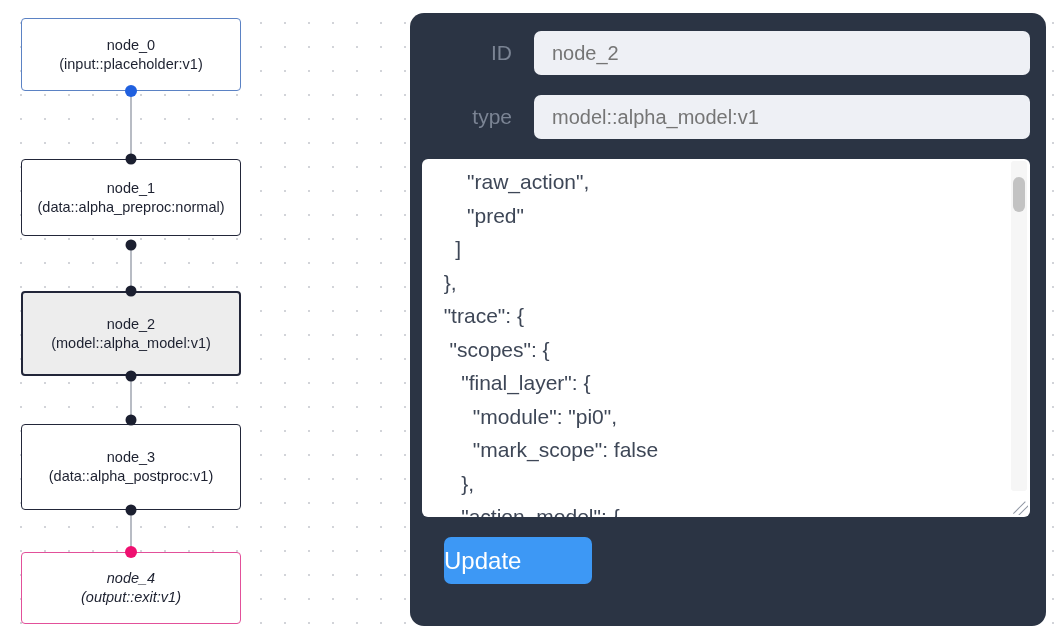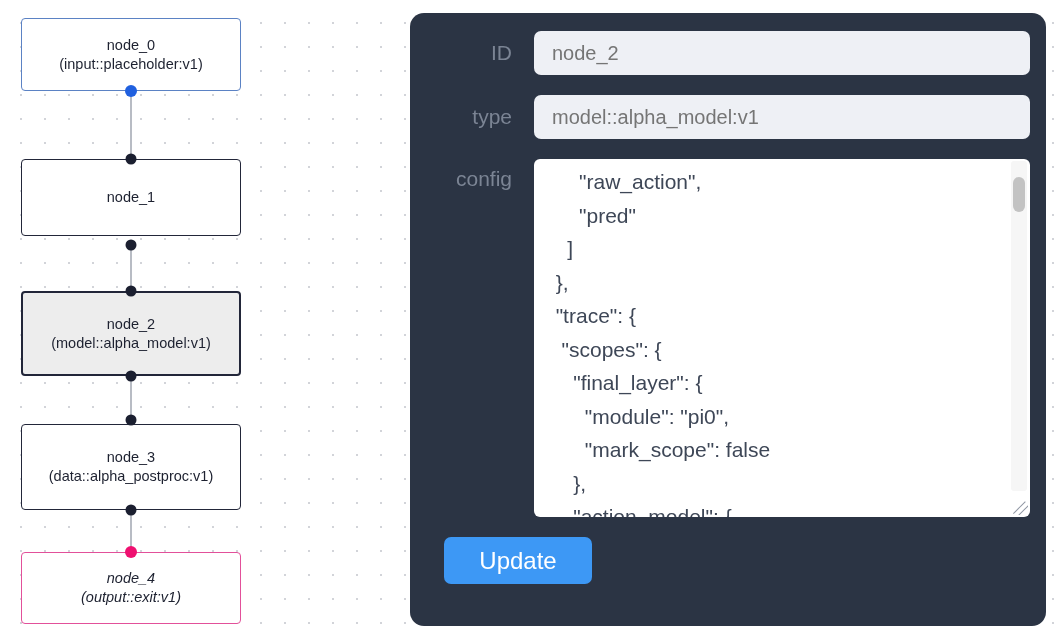--- a/index.html
+++ b/index.html
@@ -216,21 +216,21 @@
     margin-left: 22px;
     width: 148px;
     height: 47px;
     background: #3d98f5;
     border: none;
     border-radius: 7px;
     color: #ffffff;
     font-family: "Liberation Sans", sans-serif;
     font-size: 24px;
     cursor: pointer;
-    text-align: center;
+    text-align: left;
     line-height: 47px;
     padding: 0;
   }
 </style>
 </head>
 <body>
 
 <div id="flow-canvas">
 
   <div class="edge-line" style="top:91px;height:68px;"></div>
@@ -239,20 +239,21 @@
   <div class="edge-line" style="top:510px;height:42px;"></div>
 
   <div class="node is-input" style="top:18px;height:73px;">
     <div class="node-title">node_0</div>
     <div class="node-sub">(input::placeholder:v1)</div>
   </div>
   <div class="handle handle-blue" style="top:91px;"></div>
 
   <div class="node" style="top:159px;height:77px;">
     <div class="node-title">node_1</div>
+    <div class="node-sub">(data::alpha_preproc:normal)</div>
   </div>
   <div class="handle" style="top:159px;"></div>
   <div class="handle" style="top:245px;"></div>
 
   <div class="node is-selected" style="top:291px;height:85px;">
     <div class="node-title">node_2</div>
     <div class="node-sub">(model::alpha_model:v1)</div>
   </div>
   <div class="handle" style="top:291px;"></div>
   <div class="handle" style="top:376px;"></div>
@@ -278,21 +279,20 @@
     <div class="field-label">ID</div>
     <input class="field-input" type="text" placeholder="node_2" style="">
   </div>
 
   <div class="field-row">
     <div class="field-label">type</div>
     <input class="field-input" type="text" placeholder="model::alpha_model:v1" style="">
   </div>
 
   <div class="field-row config-row">
-    <div class="field-label">config</div>
     <div class="textarea-wrap">
       <textarea class="field-textarea" style="">      "raw_action",
       "pred"
     ]
   },
   "trace": {
    "scopes": {
      "final_layer": {
        "module": "pi0",
        "mark_scope": false

